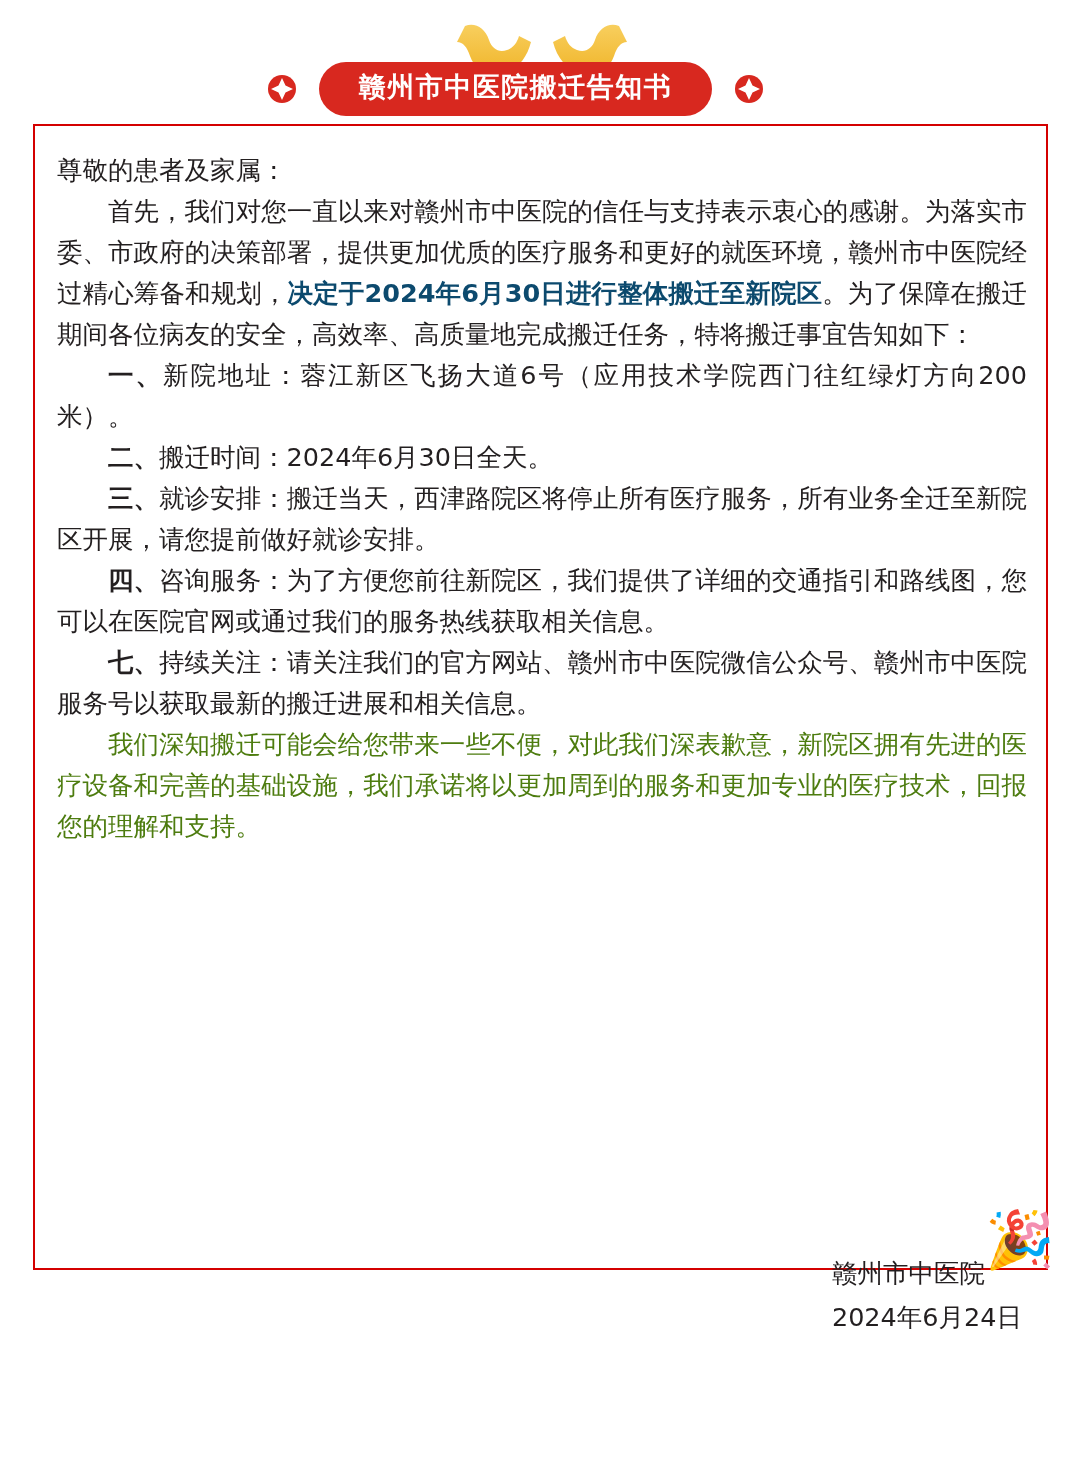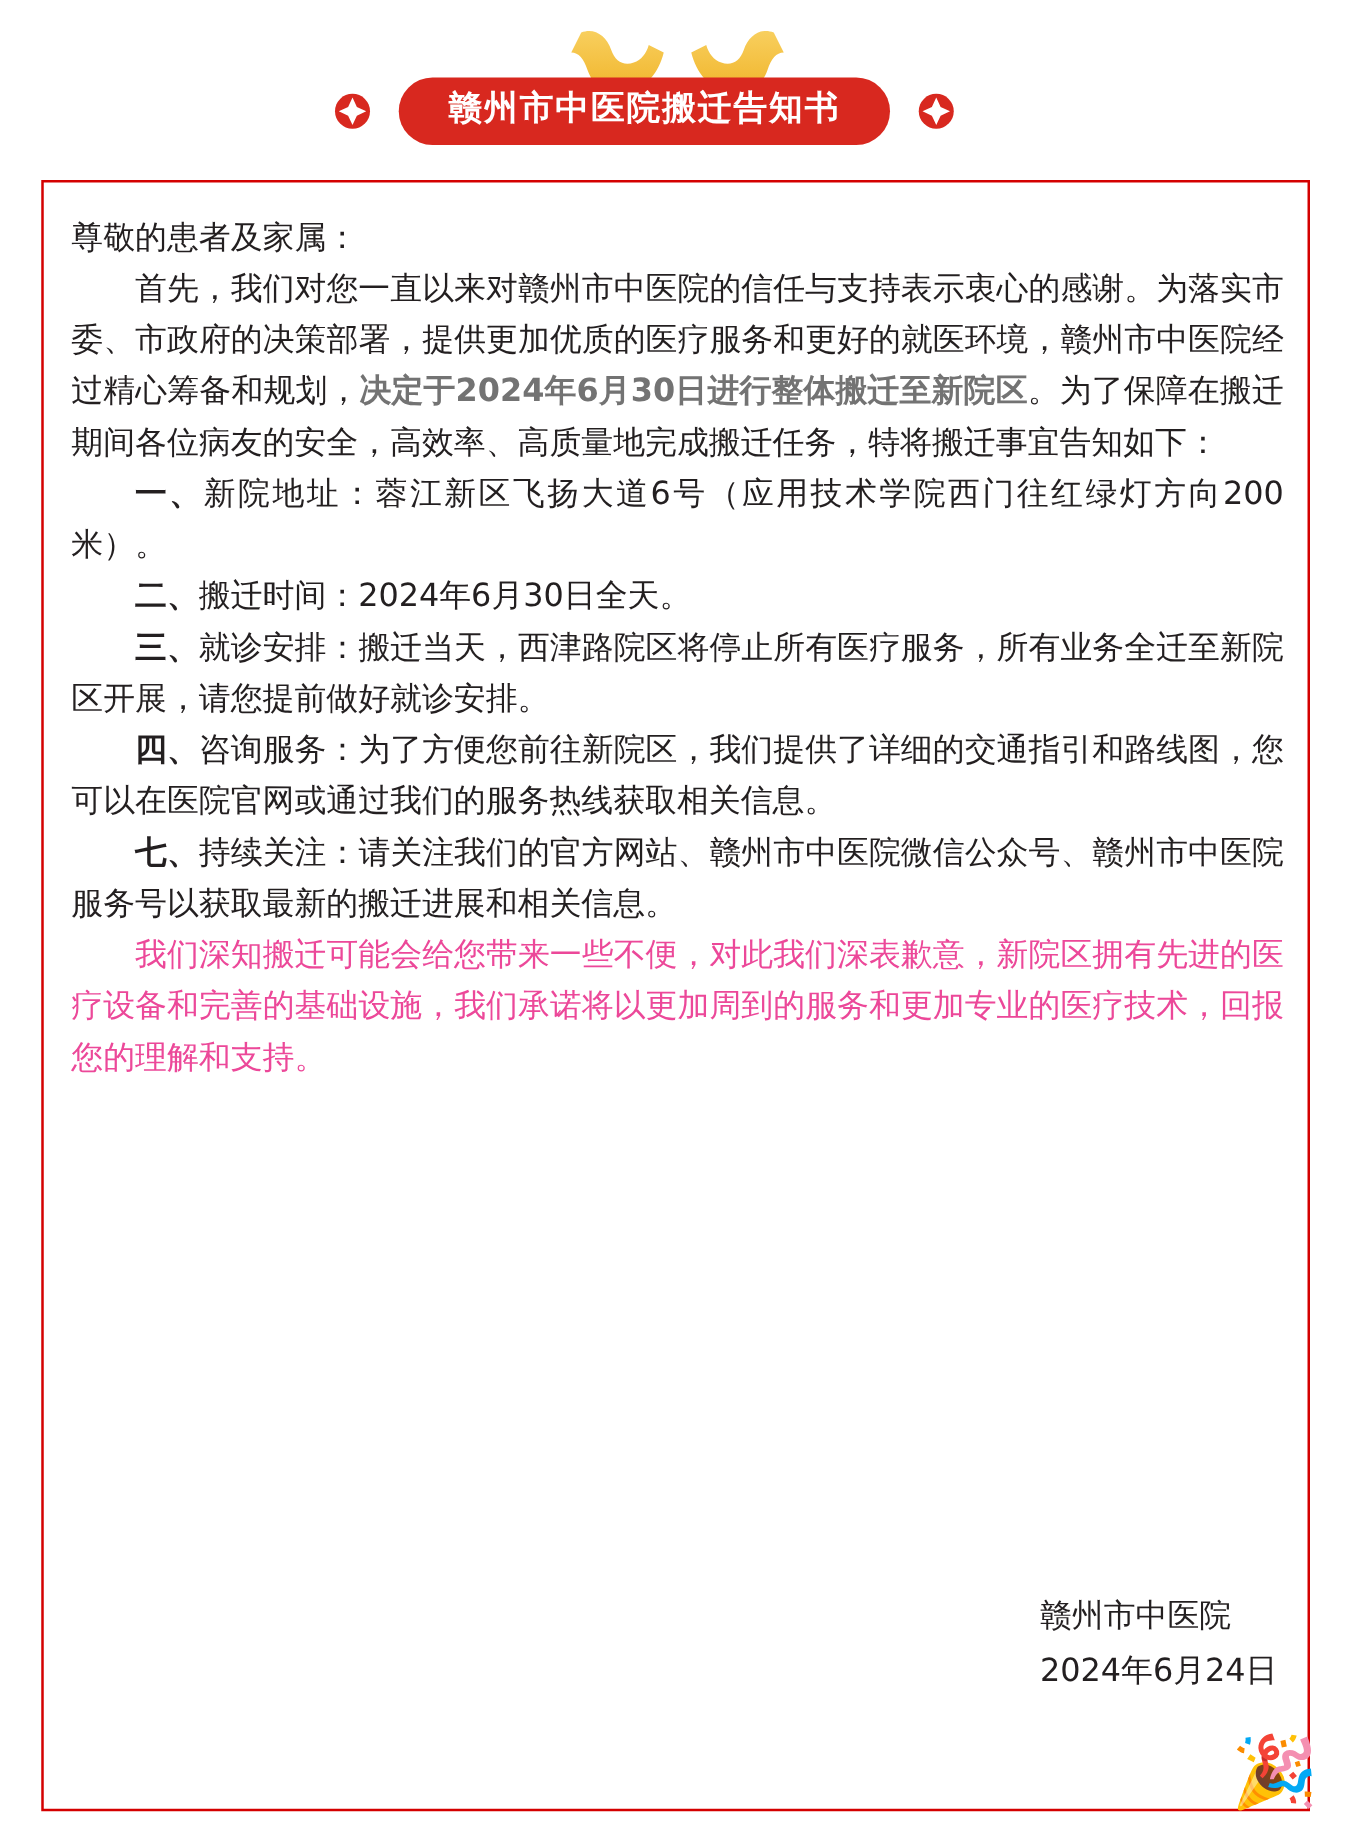--- a/index.html
+++ b/index.html
@@ -57,23 +57,23 @@
     font-weight: bold;
     letter-spacing: 1.5px;
     line-height: 1.2;
     white-space: nowrap;
   }
 
   
   .doc-frame {
     position: absolute;
     left: 33px;
-    top: 144px;
+    top: 124px;
     width: 1015px;
-    height: 1305px;
+    height: 1146px;
     border: 2px solid #d40000;
     box-sizing: border-box;
     background: #ffffff;
   }
   .doc-inner {
     position: absolute;
     left: 22px;
     top: 24px;
     width: 970px;
   }
@@ -82,23 +82,23 @@
     margin: 0;
     font-size: 25.5px;
     line-height: 41px;
     color: #231f20;
     text-align: justify;
     text-justify: inter-ideograph;
     letter-spacing: 0px;
   }
   p.indent { text-indent: 2em; }
   .b-num { font-weight: bold; }
-  .hl-red { color: #737373; font-weight: bold; }
+  .hl-red { color: #0c4a6e; font-weight: bold; }
   p.closing {
-    color: #ec4899;
+    color: #4d7c0f;
     margin: 0;
     font-size: 25.5px;
     line-height: 41px;
     text-indent: 2em;
     text-align: justify;
     text-justify: inter-ideograph;
   }
 
   
   .signature {

